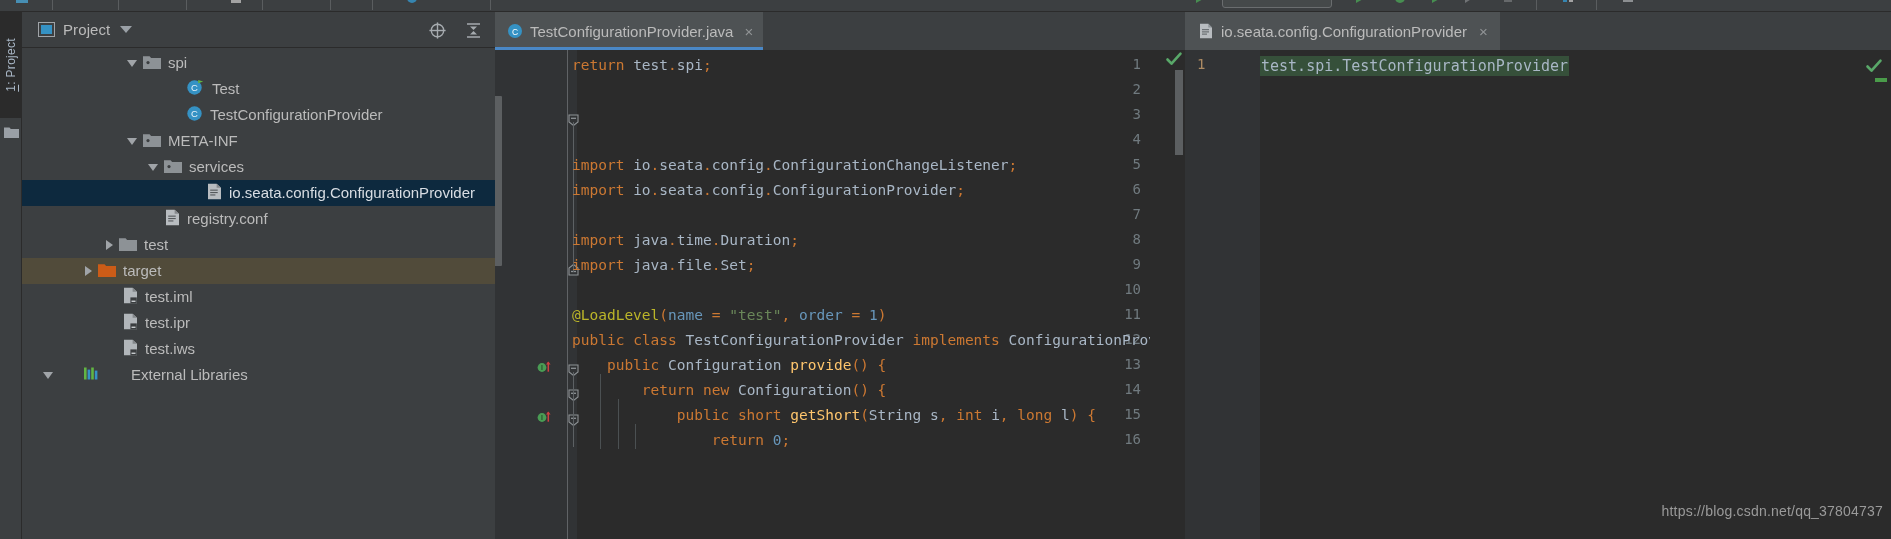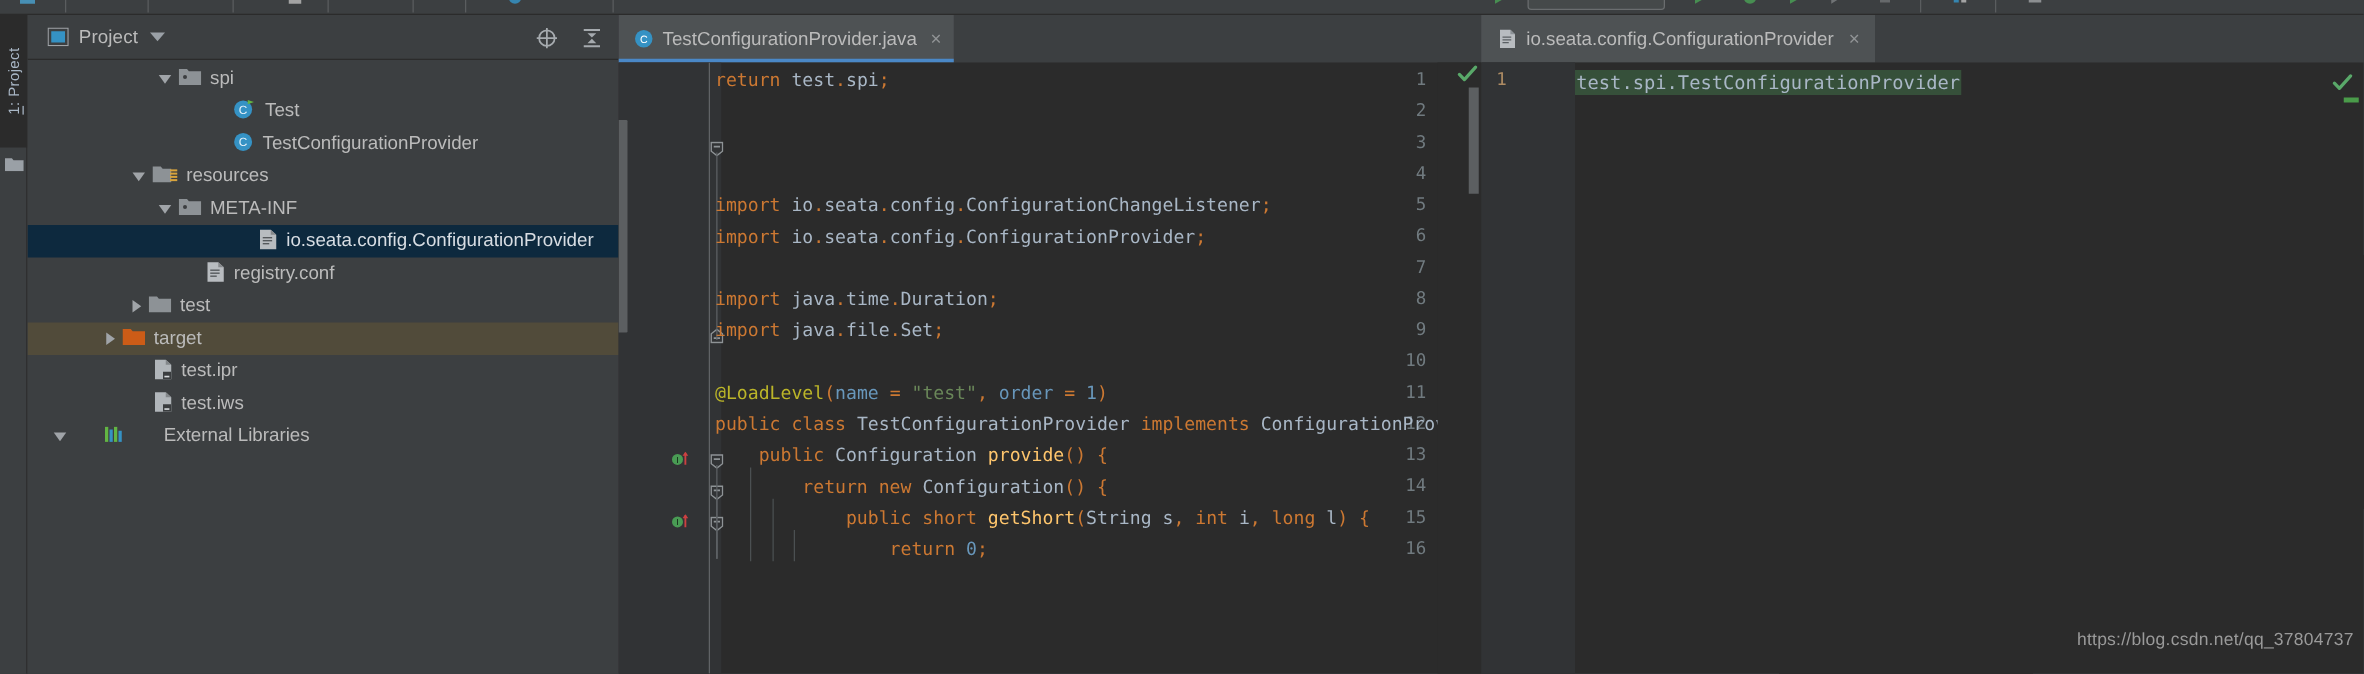--- a/index.html
+++ b/index.html
@@ -317,38 +317,35 @@
           <span class="lbl">Test</span>
         </div>
         <div class="row" style="padding-left: 147px;">
           <span class="arrow none"></span>
           <span class="ico"><svg width="17" height="17" viewBox="0 0 17 17">
               <circle cx="8.5" cy="8.5" r="7.2" fill="#3592c4"></circle>
               <text x="8.5" y="12" font-family="Liberation Sans, sans-serif" font-size="9.5" fill="#e6f2fa" text-anchor="middle">C</text>
             </svg></span>
           <span class="lbl">TestConfigurationProvider</span>
         </div>
-        <div class="row" style="padding-left: 84px;">
-          <span class="arrow "></span>
-          <span class="ico"><svg width="20" height="14" viewBox="0 0 20 14">
-              <path d="M0 1.2h6.6l1.5 1.8H15V14H0z" fill="#8d9296"></path>
-              <rect x="14" y="3.5" width="6" height="1.6" fill="#d8a33c"></rect>
-              <rect x="14" y="6.1" width="6" height="1.6" fill="#d8a33c"></rect>
-              <rect x="14" y="8.7" width="6" height="1.6" fill="#d8a33c"></rect>
-              <rect x="14" y="11.3" width="6" height="1.6" fill="#d8a33c"></rect>
-            </svg></span>
-          <span class="lbl">resources</span>
-        </div>
         <div class="row" style="padding-left: 105px;">
           <span class="arrow "></span>
           <span class="ico"><svg width="18" height="14" viewBox="0 0 18 14">
               <path d="M0 1.2h6.6l1.5 1.8H18V14H0z" fill="#8d9296"></path>
               <circle cx="5" cy="7.6" r="1.6" fill="#3b3e40"></circle>
             </svg></span>
           <span class="lbl">META-INF</span>
+        </div>
+        <div class="row" style="padding-left: 126px;">
+          <span class="arrow "></span>
+          <span class="ico"><svg width="18" height="14" viewBox="0 0 18 14">
+              <path d="M0 1.2h6.6l1.5 1.8H18V14H0z" fill="#8d9296"></path>
+              <circle cx="5" cy="7.6" r="1.6" fill="#3b3e40"></circle>
+            </svg></span>
+          <span class="lbl">services</span>
         </div>
         <div class="row sel" style="padding-left: 168px;">
           <span class="arrow none"></span>
           <span class="ico"><svg width="15" height="17" viewBox="0 0 15 17">
               <path d="M1 0.8h8.6L14 4.8V16.3H1z" fill="#b8bcc0"></path>
               <path d="M9.6 0.8L14 4.8H9.6z" fill="#86898c"></path>
               <rect x="3.2" y="6.6" width="7.5" height="1.1" fill="#55595c"></rect>
               <rect x="3.2" y="9" width="7.5" height="1.1" fill="#55595c"></rect>
               <rect x="3.2" y="11.4" width="5.2" height="1.1" fill="#55595c"></rect>
             </svg></span>
@@ -371,20 +368,30 @@
               <path d="M0 1.2h6.6l1.5 1.8H18V14H0z" fill="#8d9296"></path>
             </svg></span>
           <span class="lbl">test</span>
         </div>
         <div class="row hl" style="padding-left: 63px;">
           <span class="arrow right"></span>
           <span class="ico"><svg width="18" height="14" viewBox="0 0 18 14">
               <path d="M0 1.2h6.6l1.5 1.8H18V14H0z" fill="#cc5c17"></path>
             </svg></span>
           <span class="lbl">target</span>
+        </div>
+        <div class="row" style="padding-left: 84px;">
+          <span class="arrow none"></span>
+          <span class="ico"><svg width="15" height="17" viewBox="0 0 15 17">
+              <path d="M1 0.8h8.6L14 4.8V16.3H1z" fill="#b1b6ba"></path>
+              <path d="M9.6 0.8L14 4.8H9.6z" fill="#83878a"></path>
+              <rect x="7.4" y="10.4" width="6.4" height="5.9" fill="#3a3d3f"></rect>
+              <rect x="8.5" y="13.6" width="4" height="1.3" fill="#d6dadd"></rect>
+            </svg></span>
+          <span class="lbl">test.iml</span>
         </div>
         <div class="row" style="padding-left: 84px;">
           <span class="arrow none"></span>
           <span class="ico"><svg width="15" height="17" viewBox="0 0 15 17">
               <path d="M1 0.8h8.6L14 4.8V16.3H1z" fill="#b1b6ba"></path>
               <path d="M9.6 0.8L14 4.8H9.6z" fill="#83878a"></path>
               <rect x="7.4" y="10.4" width="6.4" height="5.9" fill="#3a3d3f"></rect>
               <rect x="8.5" y="13.6" width="4" height="1.3" fill="#d6dadd"></rect>
             </svg></span>
           <span class="lbl">test.ipr</span>

